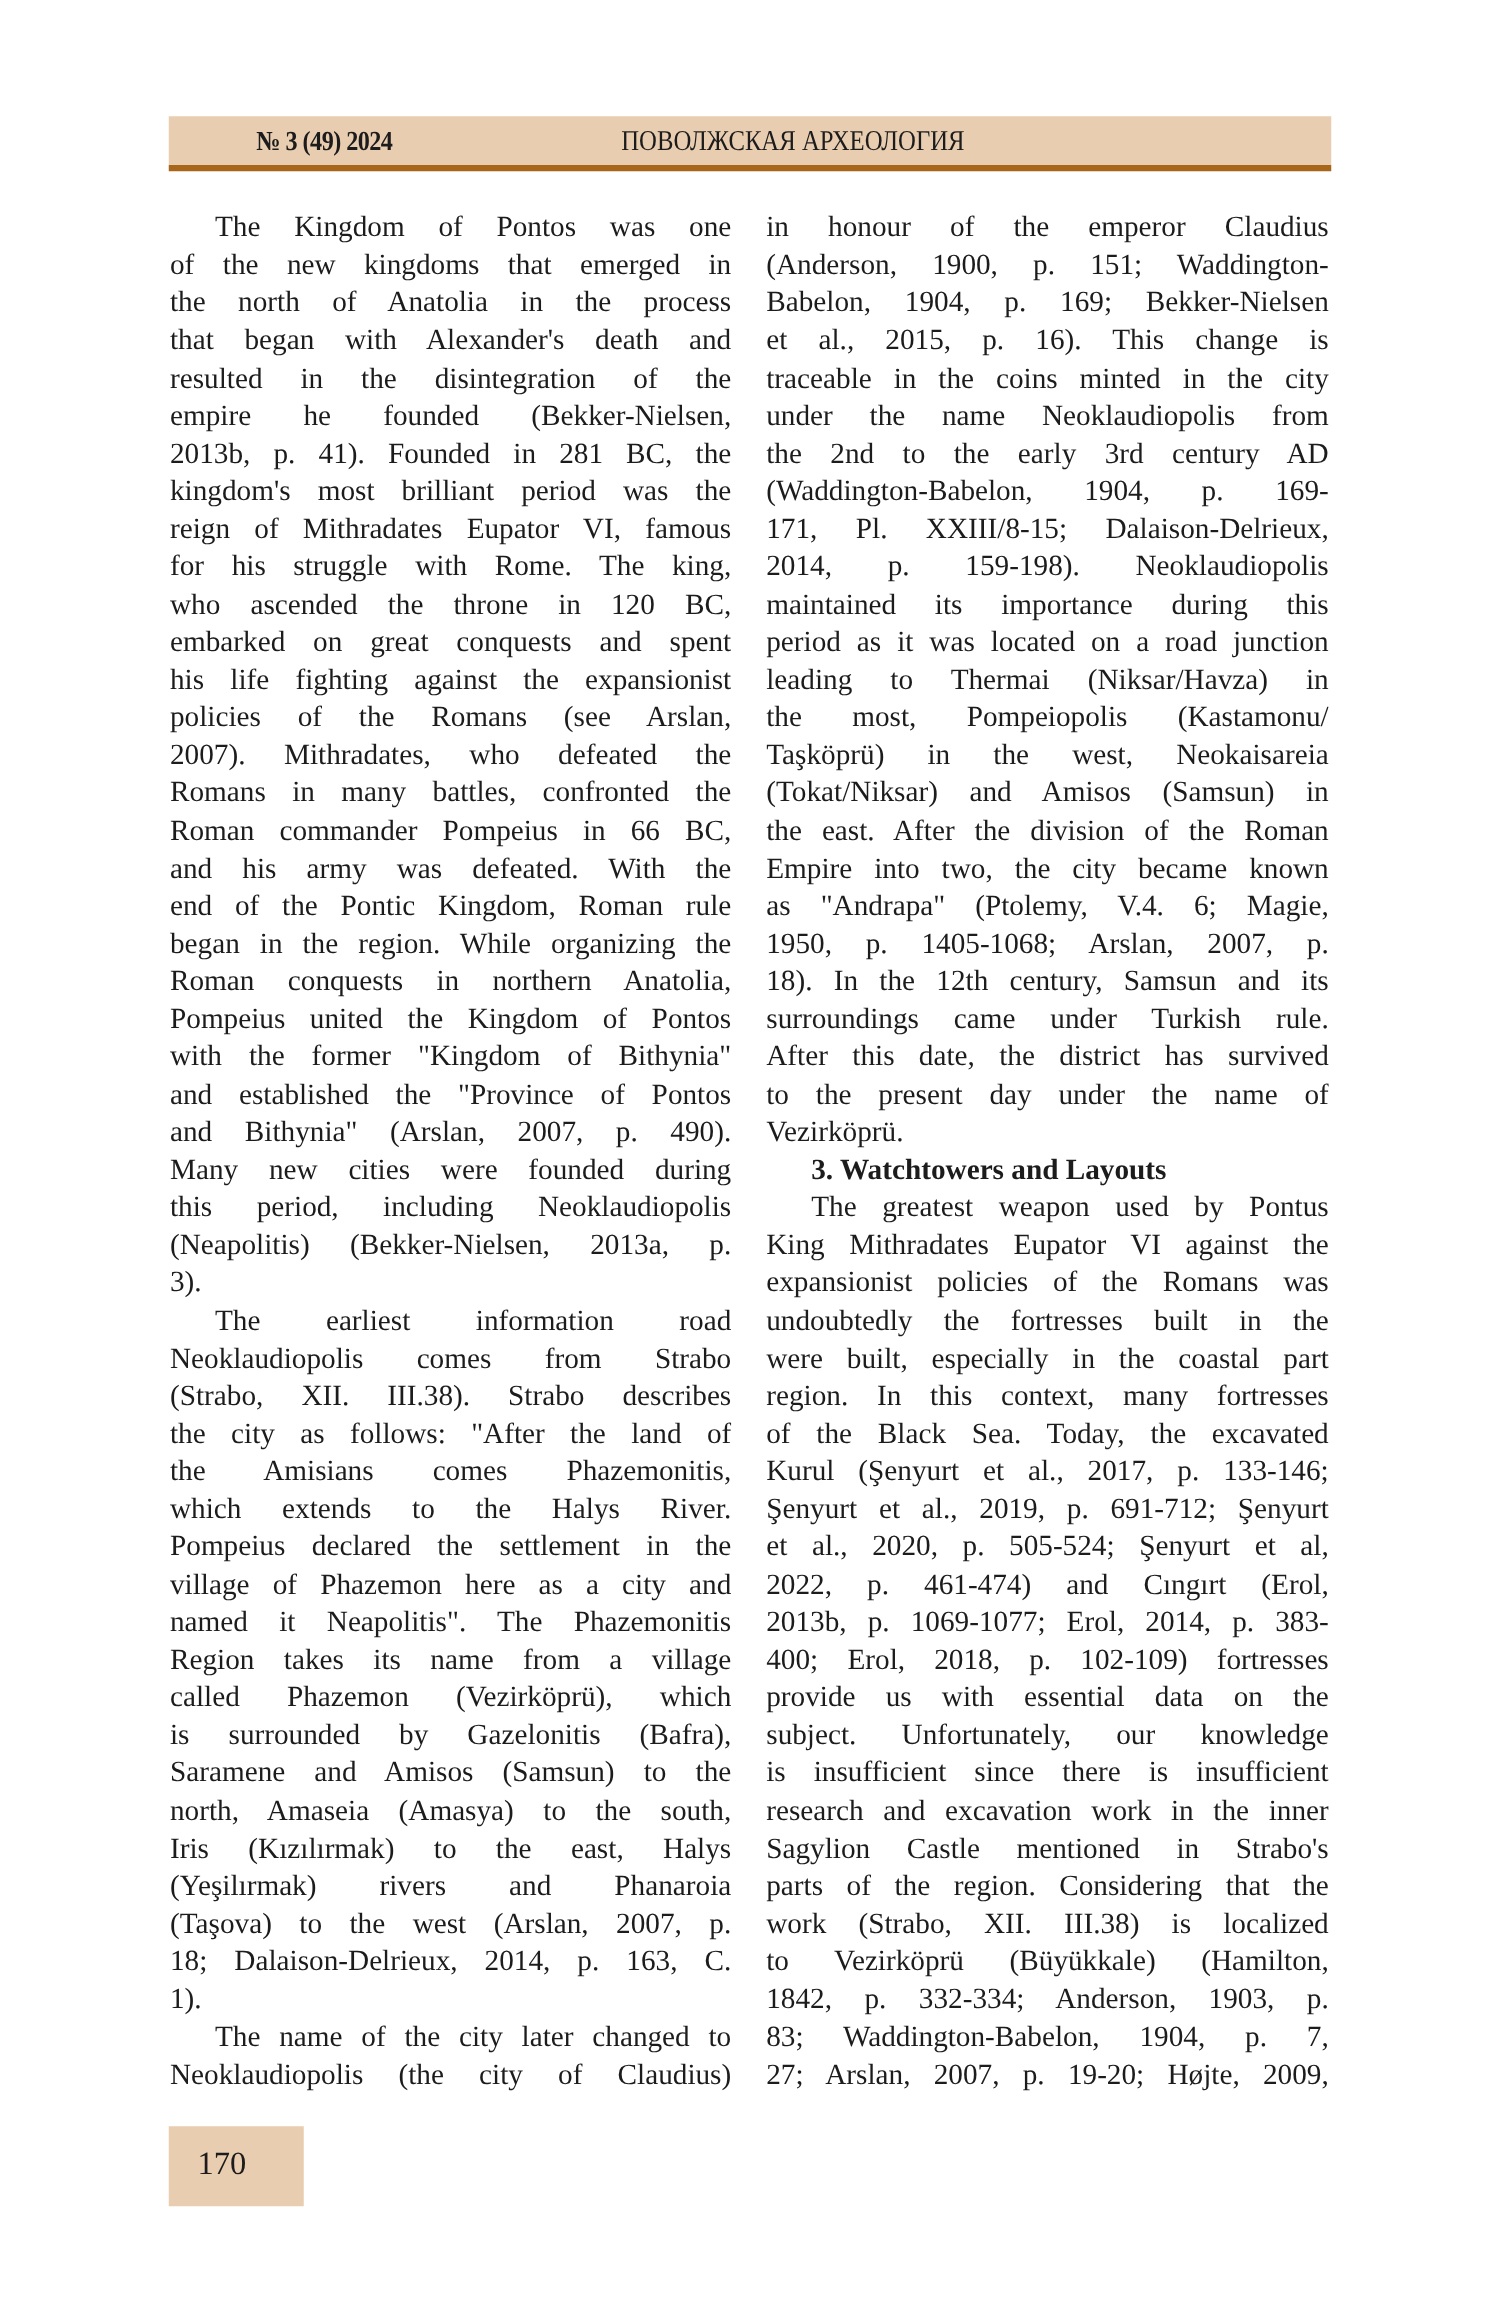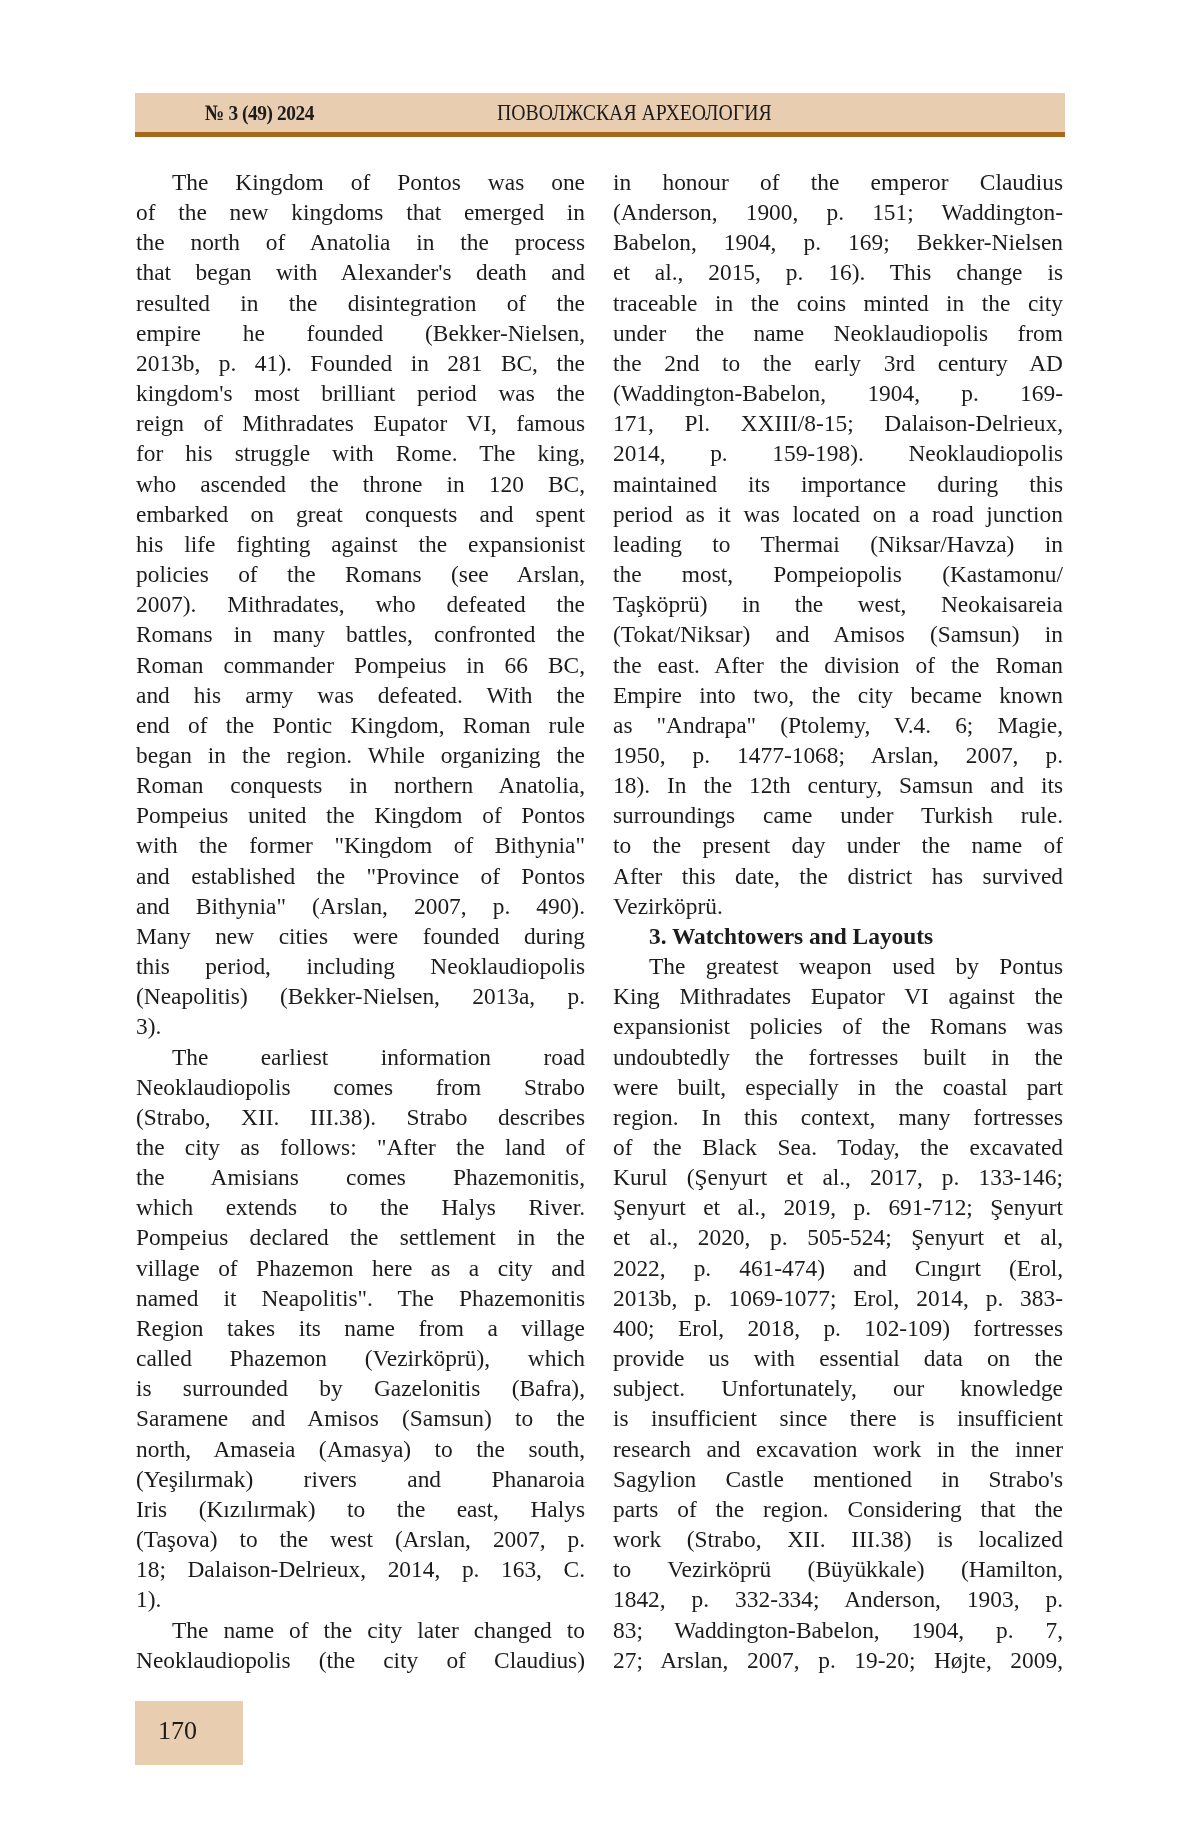--- a/index.html
+++ b/index.html
@@ -70,22 +70,22 @@
   <span class="ln" style="white-space: normal; overflow: hidden;">the Amisians comes Phazemonitis,</span>
   <span class="ln" style="white-space: normal; overflow: hidden;">which extends to the Halys River.</span>
   <span class="ln" style="white-space: normal; overflow: hidden;">Pompeius declared the settlement in the</span>
   <span class="ln" style="white-space: normal; overflow: hidden;">village of Phazemon here as a city and</span>
   <span class="ln" style="white-space: normal; overflow: hidden;">named it Neapolitis". The Phazemonitis</span>
   <span class="ln" style="white-space: normal; overflow: hidden;">Region takes its name from a village</span>
   <span class="ln" style="white-space: normal; overflow: hidden;">called Phazemon (Vezirköprü), which</span>
   <span class="ln" style="white-space: normal; overflow: hidden;">is surrounded by Gazelonitis (Bafra),</span>
   <span class="ln" style="white-space: normal; overflow: hidden;">Saramene and Amisos (Samsun) to the</span>
   <span class="ln" style="white-space: normal; overflow: hidden;">north, Amaseia (Amasya) to the south,</span>
+  <span class="ln" style="white-space: normal; overflow: hidden;">Iris (Kızılırmak) to the east, Halys</span>
   <span class="ln" style="white-space: normal; overflow: hidden;">(Yeşilırmak) rivers and Phanaroia</span>
-  <span class="ln" style="white-space: normal; overflow: hidden;">Iris (Kızılırmak) to the east, Halys</span>
   <span class="ln" style="white-space: normal; overflow: hidden;">(Taşova) to the west (Arslan, 2007, p.</span>
   <span class="ln" style="white-space: normal; overflow: hidden;">18; Dalaison-Delrieux, 2014, p. 163, C.</span>
   <span class="ln last" style="white-space: normal; overflow: hidden;">1).</span>
   <span class="ln indent" style="white-space: normal; overflow: hidden;">The name of the city later changed to</span>
   <span class="ln" style="white-space: normal; overflow: hidden;">Neoklaudiopolis (the city of Claudius)</span>
 </div>
 
 <div class="col col-right">
   <span class="ln" style="white-space: normal; overflow: hidden;">in honour of the emperor Claudius</span>
   <span class="ln" style="white-space: normal; overflow: hidden;">(Anderson, 1900, p. 151; Waddington-</span>
@@ -99,25 +99,25 @@
   <span class="ln" style="white-space: normal; overflow: hidden;">2014, p. 159-198). Neoklaudiopolis</span>
   <span class="ln" style="white-space: normal; overflow: hidden;">maintained its importance during this</span>
   <span class="ln" style="white-space: normal; overflow: hidden;">period as it was located on a road junction</span>
   <span class="ln" style="white-space: normal; overflow: hidden;">leading to Thermai (Niksar/Havza) in</span>
   <span class="ln" style="white-space: normal; overflow: hidden;">the most, Pompeiopolis (Kastamonu/</span>
   <span class="ln" style="white-space: normal; overflow: hidden;">Taşköprü) in the west, Neokaisareia</span>
   <span class="ln" style="white-space: normal; overflow: hidden;">(Tokat/Niksar) and Amisos (Samsun) in</span>
   <span class="ln" style="white-space: normal; overflow: hidden;">the east. After the division of the Roman</span>
   <span class="ln" style="white-space: normal; overflow: hidden;">Empire into two, the city became known</span>
   <span class="ln" style="white-space: normal; overflow: hidden;">as "Andrapa" (Ptolemy, V.4. 6; Magie,</span>
-  <span class="ln" style="white-space: normal; overflow: hidden;">1950, p. 1477-1068; Arslan, 2007, p.</span>
+  <span class="ln" style="white-space: normal; overflow: hidden;">1950, p. 1405-1068; Arslan, 2007, p.</span>
   <span class="ln" style="white-space: normal; overflow: hidden;">18). In the 12th century, Samsun and its</span>
   <span class="ln" style="white-space: normal; overflow: hidden;">surroundings came under Turkish rule.</span>
+  <span class="ln" style="white-space: normal; overflow: hidden;">After this date, the district has survived</span>
   <span class="ln" style="white-space: normal; overflow: hidden;">to the present day under the name of</span>
-  <span class="ln" style="white-space: normal; overflow: hidden;">After this date, the district has survived</span>
   <span class="ln last" style="white-space: normal; overflow: hidden;">Vezirköprü.</span>
   <span class="ln heading" style="white-space: normal; overflow: hidden;">3. Watchtowers and Layouts</span>
   <span class="ln indent" style="white-space: normal; overflow: hidden;">The greatest weapon used by Pontus</span>
   <span class="ln" style="white-space: normal; overflow: hidden;">King Mithradates Eupator VI against the</span>
   <span class="ln" style="white-space: normal; overflow: hidden;">expansionist policies of the Romans was</span>
   <span class="ln" style="white-space: normal; overflow: hidden;">undoubtedly the fortresses built in the</span>
   <span class="ln" style="white-space: normal; overflow: hidden;">were built, especially in the coastal part</span>
   <span class="ln" style="white-space: normal; overflow: hidden;">region. In this context, many fortresses</span>
   <span class="ln" style="white-space: normal; overflow: hidden;">of the Black Sea. Today, the excavated</span>
   <span class="ln" style="white-space: normal; overflow: hidden;">Kurul (Şenyurt et al., 2017, p. 133-146;</span>

